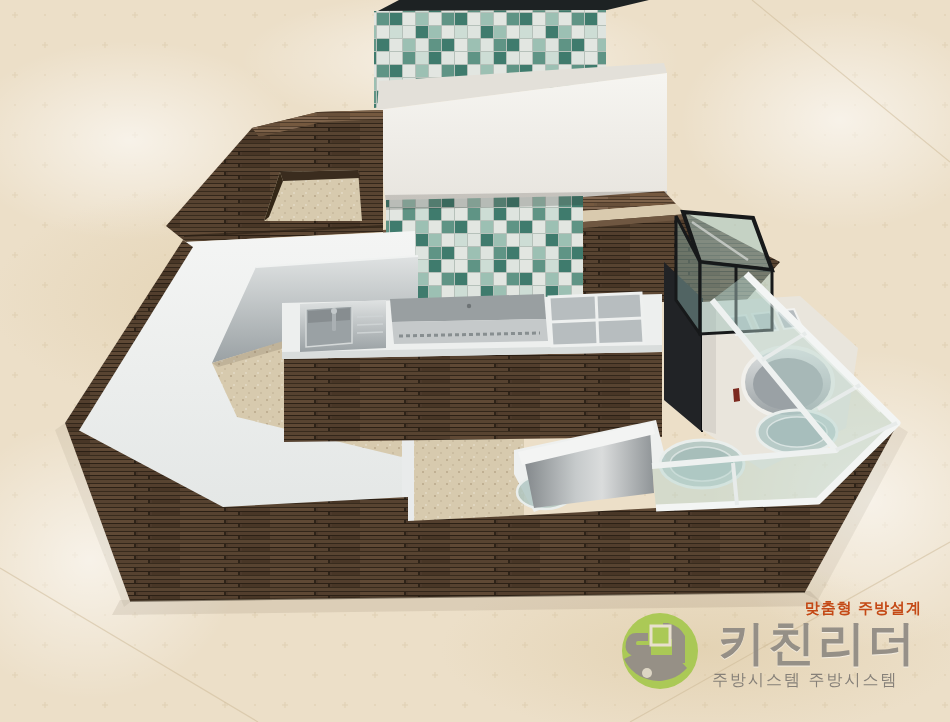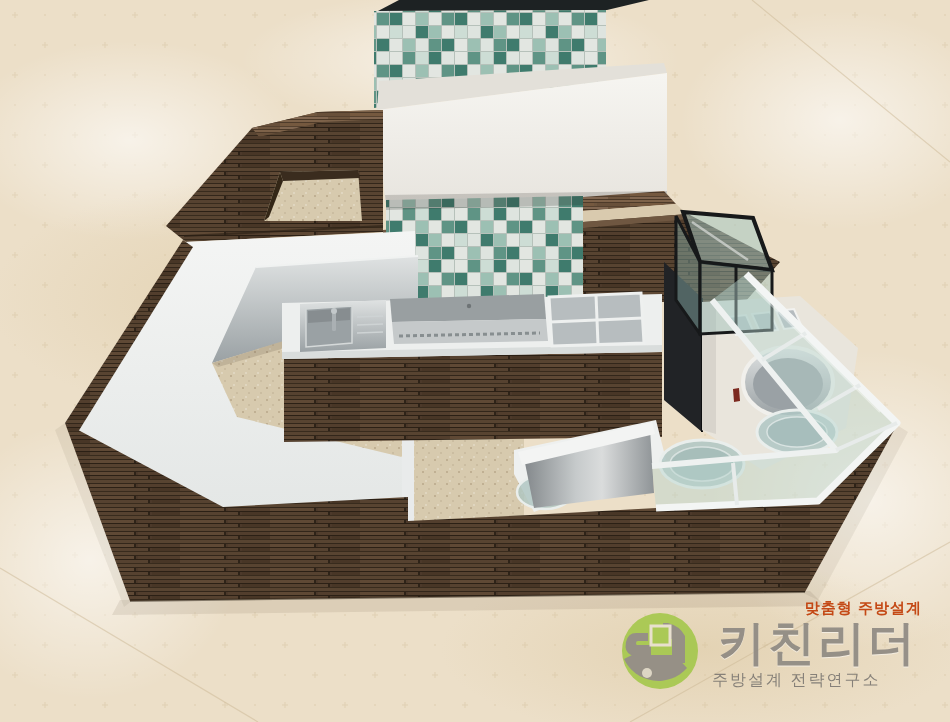--- a/index.html
+++ b/index.html
@@ -256,15 +256,15 @@
   <svg class="logo-mark" viewBox="0 0 84 84" aria-hidden="true">
     <circle cx="42" cy="40" r="38" fill="#a6c84e"></circle>
     <path d="M50,12 q12,3 17,13 l0,27 h-13 v-24 h-9 v-16 z" fill="#908b82"></path>
     <path d="M30,22 h-12 q-8,0 -10,9 q-2,10 5,13 l4,1 h16 v-11 h-14 q-1,0 -1,-2 q0,-2 2,-2 h10 z" fill="#908b82"></path>
     <rect x="33" y="15" width="19" height="19" fill="#a6c84e" stroke="#e9e1d0" stroke-width="3"></rect>
     <path d="M6,48 A38,38 0 0 0 69,57 L57,44 L14,44 Z" fill="#908b82"></path>
     <circle cx="29" cy="62" r="5" fill="#ddd6c6"></circle>
   </svg>
   <div class="wm-tagline">맞춤형 주방설계</div>
   <div class="wm-brand">키친리더</div>
-  <div class="wm-subtitle">주방설계 전략연구소</div>
+  <div class="wm-subtitle">주방시스템 주방시스템</div>
 </div>
 </div>
 
 </body></html>

